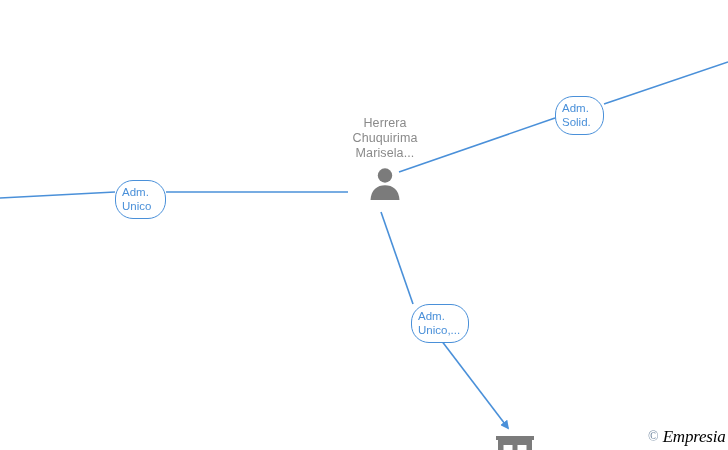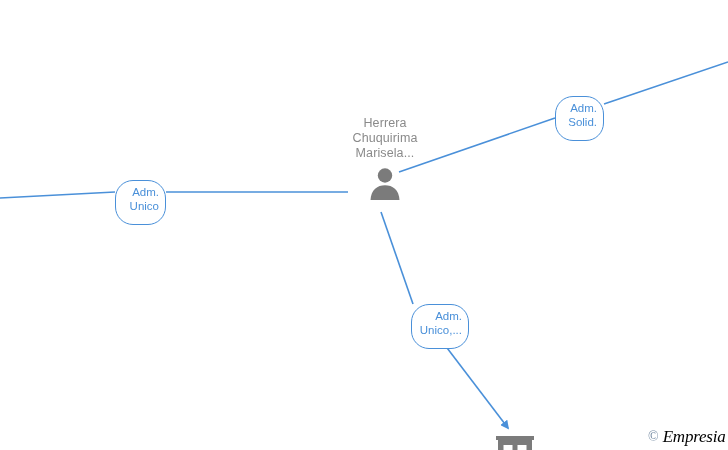--- a/index.html
+++ b/index.html
@@ -58,22 +58,22 @@
   
   .rel-box {
     position: absolute;
     box-sizing: border-box;
     background: #ffffff;
     border: 1.4px solid #4a90d9;
     border-radius: 18px;
     color: #4a90d9;
     font-size: 11.5px;
     line-height: 14px;
-    text-align: right;
-    padding: 4px 6px 11px 6px;
+    text-align: left;
+    padding: 4px 6px 5px 6px;
     white-space: pre-line;
   }
   .rel-box-1 { left: 115px; top: 180px; width: 51px; }
   .rel-box-2 { left: 555px; top: 96px; width: 49px; }
   .rel-box-3 { left: 411px; top: 304px; width: 58px; }
 
   
   .watermark {
     position: absolute;
     left: 648px;

